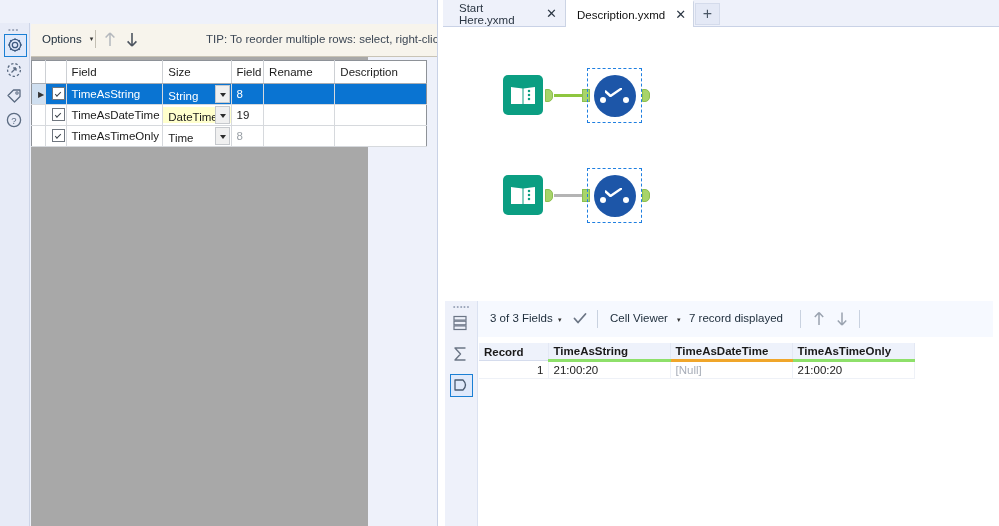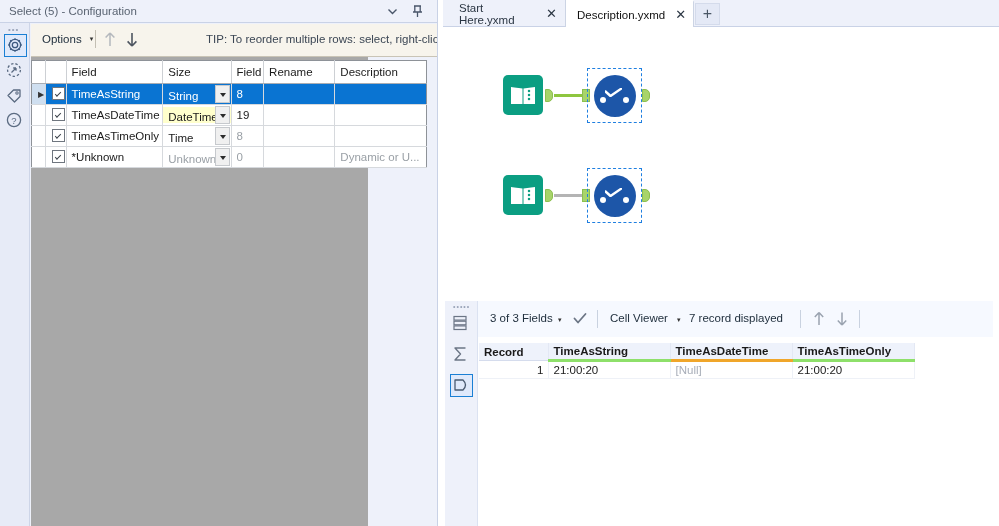--- a/index.html
+++ b/index.html
@@ -554,35 +554,20 @@
   .rw-record { width: 69px; }
   .rw-col    { width: 122px; }
 
   .lbl { user-select: none; }
 </style>
 </head>
 <body>
 
 <div id="config-panel">
 
-  <div id="config-titlebar">
-    <div id="config-title-text" class="lbl">Select (5) - Configuration</div>
-
-    <div class="titlebar-icon" id="chevron-icon">
-      <svg width="17" height="17" viewBox="0 0 17 17">
-        <path d="M4.5 6.5 L8.5 10.5 L12.5 6.5" fill="none" stroke="#49566a" stroke-width="1.4"></path>
-      </svg>
-    </div>
-
-    <div class="titlebar-icon" id="pin-icon">
-      <svg width="17" height="17" viewBox="0 0 17 17">
-        <path d="M5 3 L12 3 M5.8 3 L5.8 9 M11.2 3 L11.2 9 M4 9 L13 9 M8.5 9 L8.5 14" fill="none" stroke="#49566a" stroke-width="1.3"></path>
-      </svg>
-    </div>
-  </div>
 
   <div id="icon-rail">
     <div id="rail-grip">•••</div>
 
     <div class="rail-btn active" id="rail-gear">
       <svg width="20" height="20" viewBox="0 0 20 20">
         <g fill="none" stroke="#3d5a80" stroke-width="1.3">
           <circle cx="10" cy="10" r="2.7"></circle>
           <path d="M10 3.2 L10 5 M10 15 L10 16.8 M3.2 10 L5 10 M15 10 L16.8 10
                    M5.2 5.2 L6.5 6.5 M13.5 13.5 L14.8 14.8
@@ -698,34 +683,20 @@
           <td>TimeAsTimeOnly</td>
           <td class="type-cell">
             <span class="type-inner">Time</span>
             <span class="type-arrow"></span>
           </td>
           <td class="muted-text">8</td>
           <td></td>
           <td style="border-right:none"></td>
         </tr>
 
-        <tr>
-          <td class="cell-handle"></td>
-          <td class="cell-check">
-            <span class="chk"></span>
-          </td>
-          <td>*Unknown</td>
-          <td class="type-cell">
-            <span class="type-inner muted">Unknown</span>
-            <span class="type-arrow"></span>
-          </td>
-          <td class="muted-text">0</td>
-          <td></td>
-          <td class="muted-text" style="border-right:none">Dynamic or U...</td>
-        </tr>
       </tbody>
     </table>
   </div>
 </div>
 
 <div id="panel-divider"></div>
 
 <div id="right-side">
 
   <div id="tab-bar">

